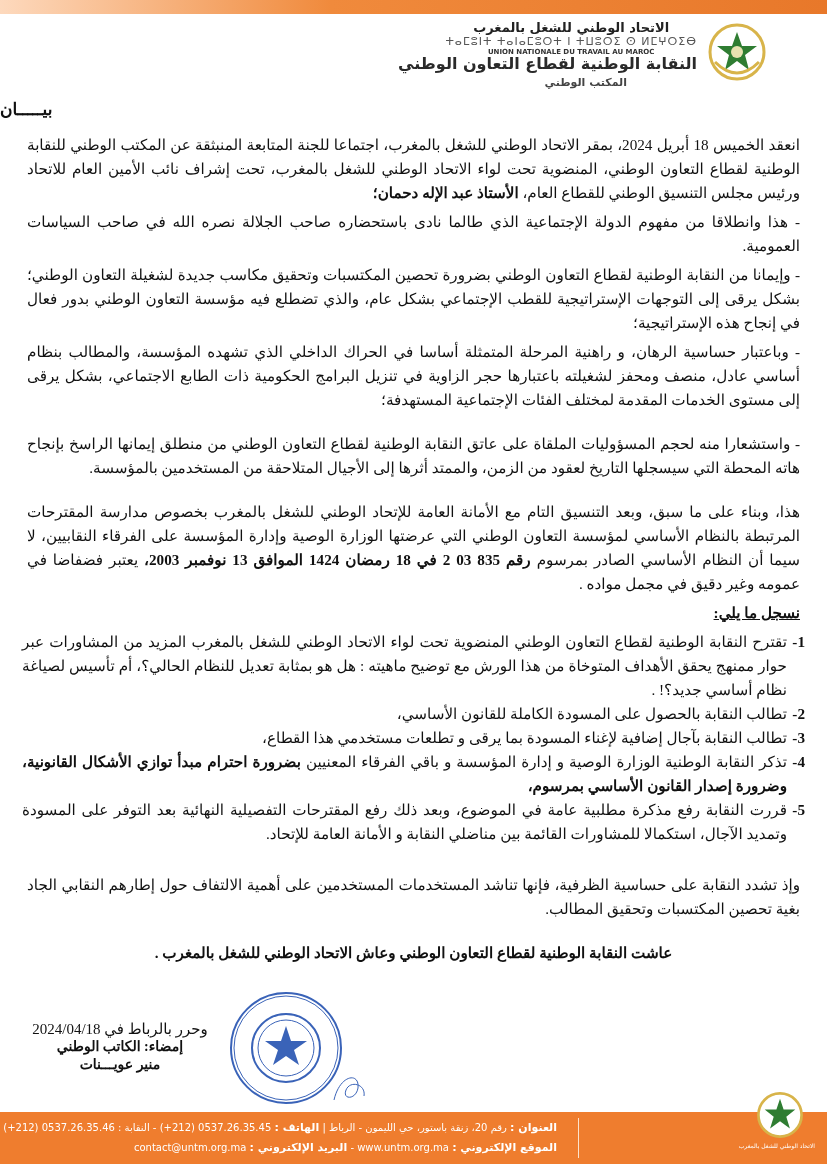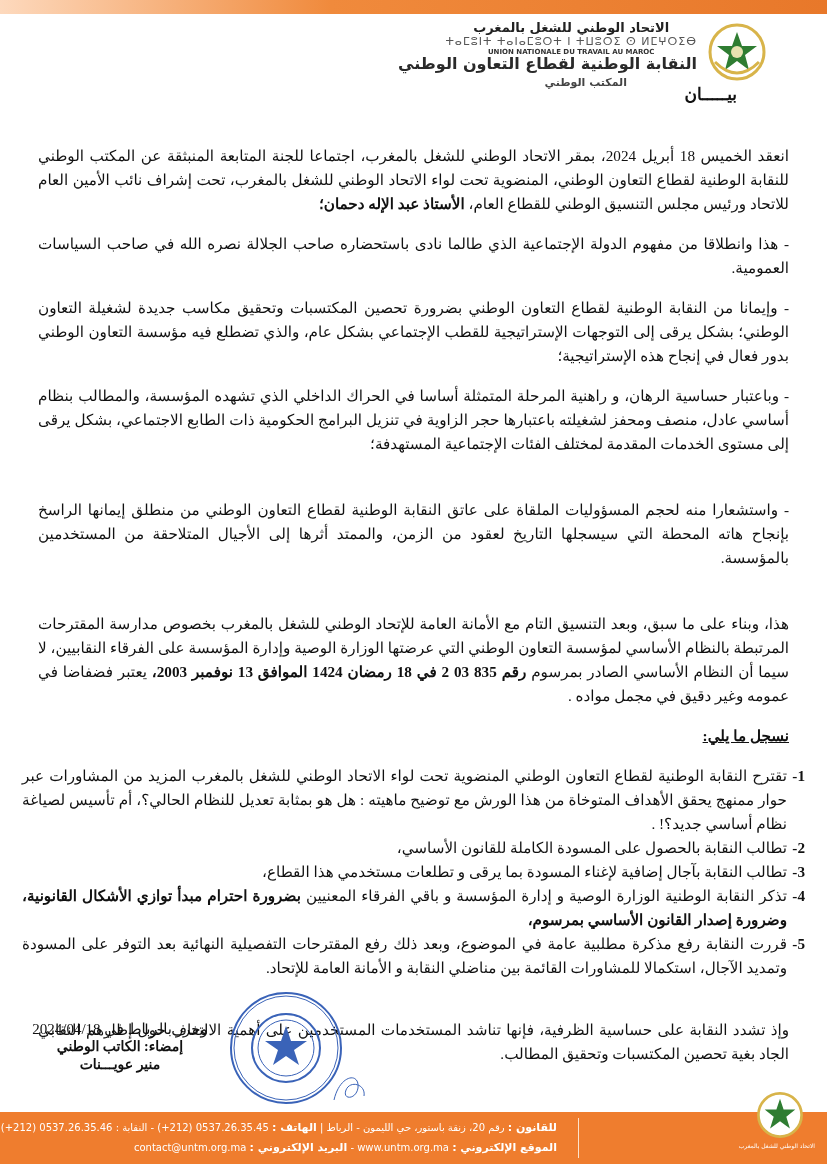--- a/index.html
+++ b/index.html
@@ -8,25 +8,25 @@
   .top-bar { position:absolute; left:0; top:0; width:827px; height:14px;
              background:linear-gradient(to left, #e8782a 0%, #f08a3c 60%, #fdd9bd 100%); }
   .header { position:absolute; right:60px; top:16px; width:420px; height:80px; direction:rtl; text-align:right; }
   .logo { position:absolute; right:0; top:6px; width:60px; height:60px; }
   .hdr-text { position:absolute; right:70px; top:4px; text-align:center; }
   .hdr-ar { font-size:13px; font-weight:bold; color:#222; }
   .hdr-tif { font-size:11px; color:#555; letter-spacing:1px; direction:ltr; }
   .hdr-fr { font-size:7px; font-weight:bold; color:#333; direction:ltr; }
   .hdr-union { position:absolute; right:70px; top:38px; font-size:16px; font-weight:bold; color:#2a2a2a; white-space:nowrap; }
   .hdr-office { position:absolute; right:140px; top:60px; font-size:11px; font-weight:bold; color:#444; }
-  .doc-title { position:absolute; left:0; width:737px; top:84px; text-align:right;
+  .doc-title { position:absolute; left:0; width:737px; top:99px; text-align:left;
                font-family:"Liberation Serif", serif; font-weight:bold; font-size:17px; }
   .body { position:absolute; right:22px; left:22px; top:128px; direction:rtl; text-align:justify;
           font-family:"Liberation Serif", serif; font-size:15.2px; line-height:24px; }
-  .body p { margin:16px; }
+  .body p { margin:5px; }
   .gap { height:10px; }
   .gap-l { height:22px; }
   .b { font-weight:bold; }
   .section-head { font-weight:bold; text-decoration:underline; }
   .item { display:flex; }
   .item .num { font-weight:bold; min-width:18px; }
   .item .txt { flex:1; }
   .closing { text-align:center; font-weight:bold; }
   .sig { position:absolute; left:20px; top:1020px; width:200px; direction:rtl; text-align:center;
          font-family:"Liberation Serif", serif; font-size:14px; line-height:18px; }
@@ -91,20 +91,21 @@
       <span class="num">4-</span>
       <span class="txt"><span>تذكر النقابة الوطنية الوزارة الوصية و إدارة المؤسسة و باقي الفرقاء المعنيين </span><span class="b">بضرورة احترام مبدأ توازي الأشكال القانونية، وضرورة إصدار القانون الأساسي بمرسوم،</span></span>
     </div>
   <div class="item">
       <span class="num">5-</span>
       <span class="txt">قررت النقابة رفع مذكرة مطلبية عامة في الموضوع، وبعد ذلك رفع المقترحات التفصيلية النهائية بعد التوفر على المسودة وتمديد الآجال، استكمالا للمشاورات القائمة بين مناضلي النقابة و الأمانة العامة للإتحاد.</span>
     </div>
   <div class="gap-l"></div>
   <p>وإذ تشدد النقابة على حساسية الظرفية، فإنها تناشد المستخدمات المستخدمين على أهمية الالتفاف حول إطارهم النقابي الجاد بغية تحصين المكتسبات وتحقيق المطالب.</p>
   <div class="gap"></div>
+  <p class="closing">عاشت النقابة الوطنية لقطاع التعاون الوطني وعاش الاتحاد الوطني للشغل بالمغرب .</p>
 </div>
 
 <div class="sig">
   <div class="date">وحرر بالرباط في 2024/04/18</div>
   <div class="b">إمضاء: الكاتب الوطني</div>
   <div class="b">منير عويـــنات</div>
 </div>
 
 <svg class="stamp" viewBox="0 0 116 116">
   <circle cx="58" cy="58" r="55" fill="none" stroke="#3a63b8" stroke-width="2"></circle>
@@ -113,21 +114,21 @@
   <circle cx="58" cy="58" r="28" fill="none" stroke="#3a63b8" stroke-width="1"></circle>
   <polygon points="58,36 63,51 79,51 66,60 71,75 58,66 45,75 50,60 37,51 53,51" fill="#3a63b8"></polygon>
 </svg>
 <svg class="signature" viewBox="0 0 40 36">
   <path d="M4,30 C10,4 30,2 28,18 C26,30 12,30 16,20 C20,10 36,14 34,26" fill="none" stroke="#3a63b8" stroke-width="1"></path>
 </svg>
 
 <div class="footer">
   <div class="footer-text">
     <div>
-      <span class="lbl">للقانون :</span>
+      <span class="lbl">العنوان :</span>
       <span>رقم 20، زنقة باستور، حي الليمون - الرباط</span> |
       <span class="lbl">الهاتف :</span>
       <span dir="ltr">(+212) 0537.26.35.45</span> -
       <span>النقابة :</span>
       <span dir="ltr">(+212) 0537.26.35.46</span>
     </div>
     <div>
       <span class="lbl">الموقع الإلكتروني :</span>
       <span>www.untm.org.ma</span> -
       <span class="lbl">البريد الإلكتروني :</span>

